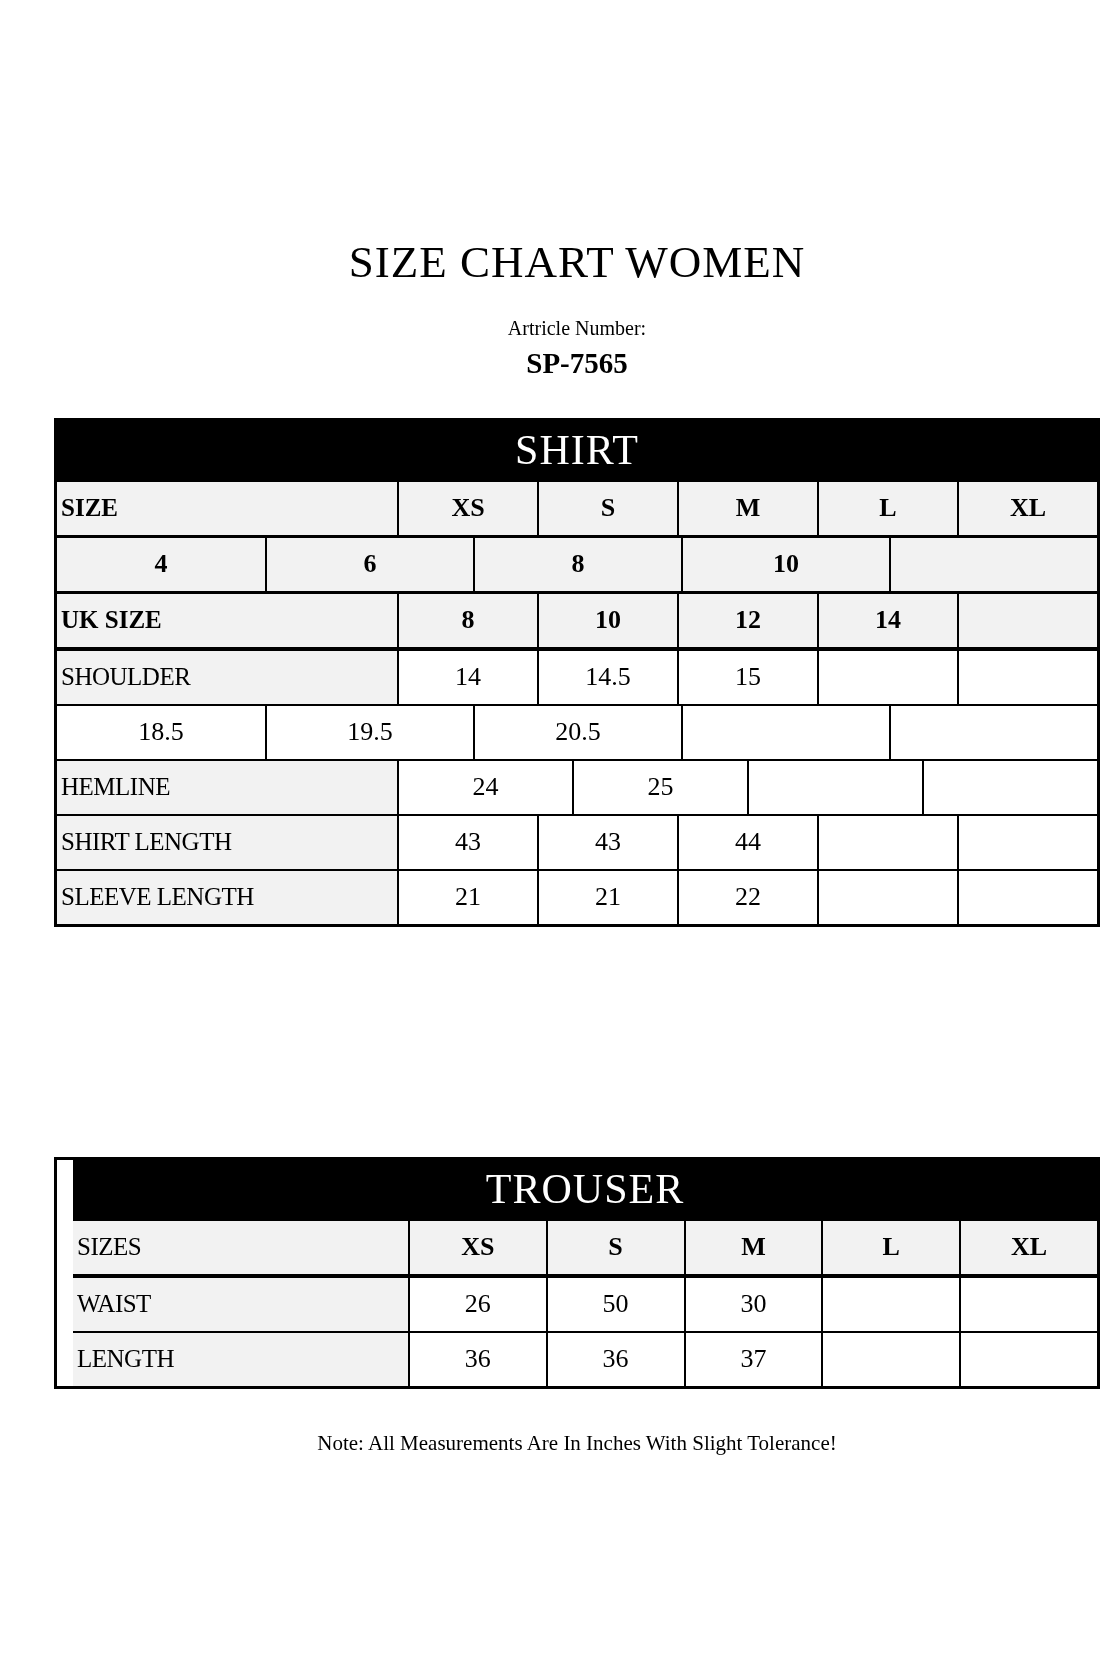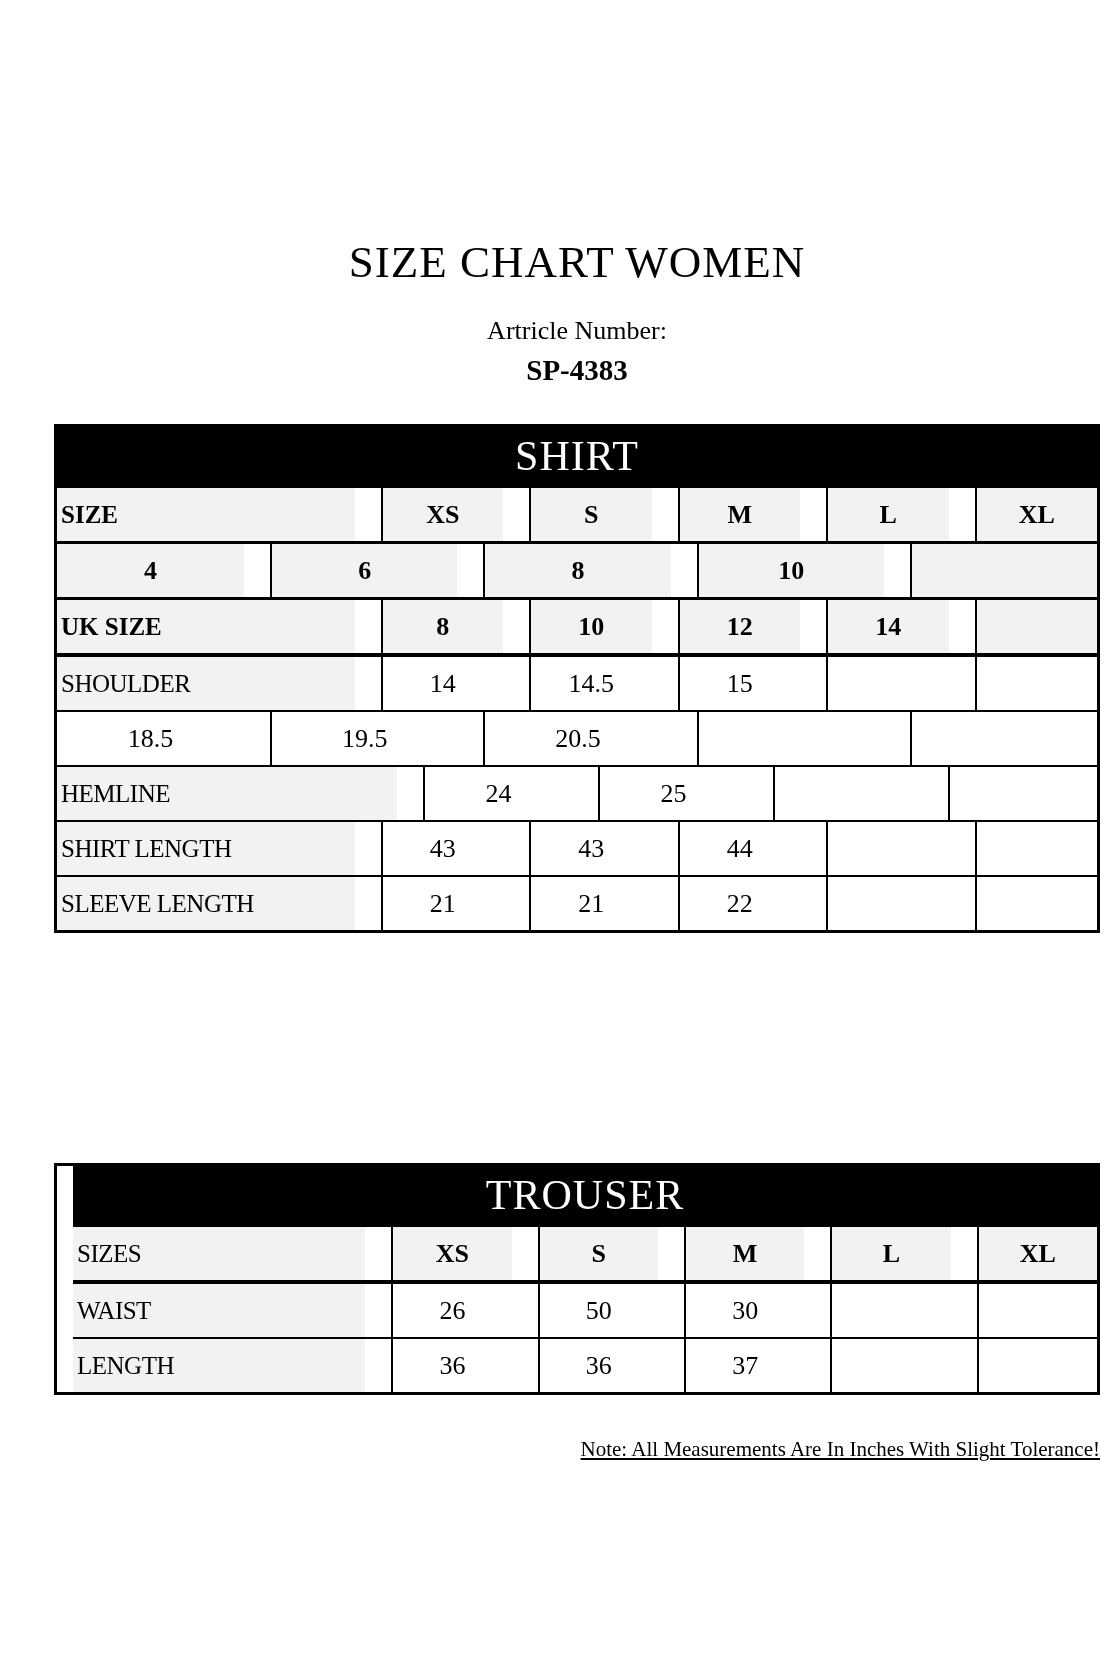--- a/index.html
+++ b/index.html
@@ -24,21 +24,21 @@
   .doc-title {
     margin-top: 240px;
     text-align: center;
     font-size: 45px;
     letter-spacing: 1px;
     line-height: 1;
   }
   .article-label {
     margin-top: 32px;
     text-align: center;
-    font-size: 26px;
+    font-size: 20px;
     line-height: 1.1;
   }
   .article-number {
     margin-top: 9px;
     text-align: center;
     font-size: 29px;
     font-weight: bold;
     line-height: 1.1;
   }
   .size-table {
@@ -54,21 +54,20 @@
     display: flex;
     align-items: center;
     justify-content: center;
     font-size: 42px;
     letter-spacing: 1px;
   }
   .trow {
     display: flex;
     border-top: 2px solid var(--border, #000);
     min-height: 53px;
-    gap: 26px;
   }
   .trow.header-row { border-top-width: 3px; }
   .trow.first-measure { border-top-width: 4px; }
   .cell {
     display: flex;
     align-items: center;
     box-sizing: border-box;
   }
   .cell + .cell { border-left: 2px solid var(--border, #000); }
   .label-cell {
@@ -87,34 +86,33 @@
   }
   .header-row .value-cell {
     background: var(--header-bg, #f2f2f2);
     font-weight: bold;
   }
   .header-row .label-cell { font-weight: bold; letter-spacing: 0; }
   [data-header-labels="normal"] .header-row .label-cell { font-weight: normal; letter-spacing: -0.5px; }
   .note {
     margin-top: 42px;
     font-size: 21px;
-    text-align: right;
-    text-decoration: underline;
+    text-align: center;
   }
 </style>
 </head>
 <body>
 
 <div class="page">
 
   <div class="doc-title">SIZE CHART WOMEN</div>
 
   <div class="article-label">Artricle Number:</div>
 
-  <div class="article-number">SP-4383</div>
+  <div class="article-number">SP-7565</div>
 
   <div class="size-table shirt" data-header-labels="bold">
     <div class="band">SHIRT</div>
     <div class="rows">
         <div class="trow header-row">
           <div class="cell label-cell">SIZE</div>
           <div class="cell value-cell">XS</div>
           <div class="cell value-cell">S</div>
           <div class="cell value-cell">M</div>
           <div class="cell value-cell">L</div>

